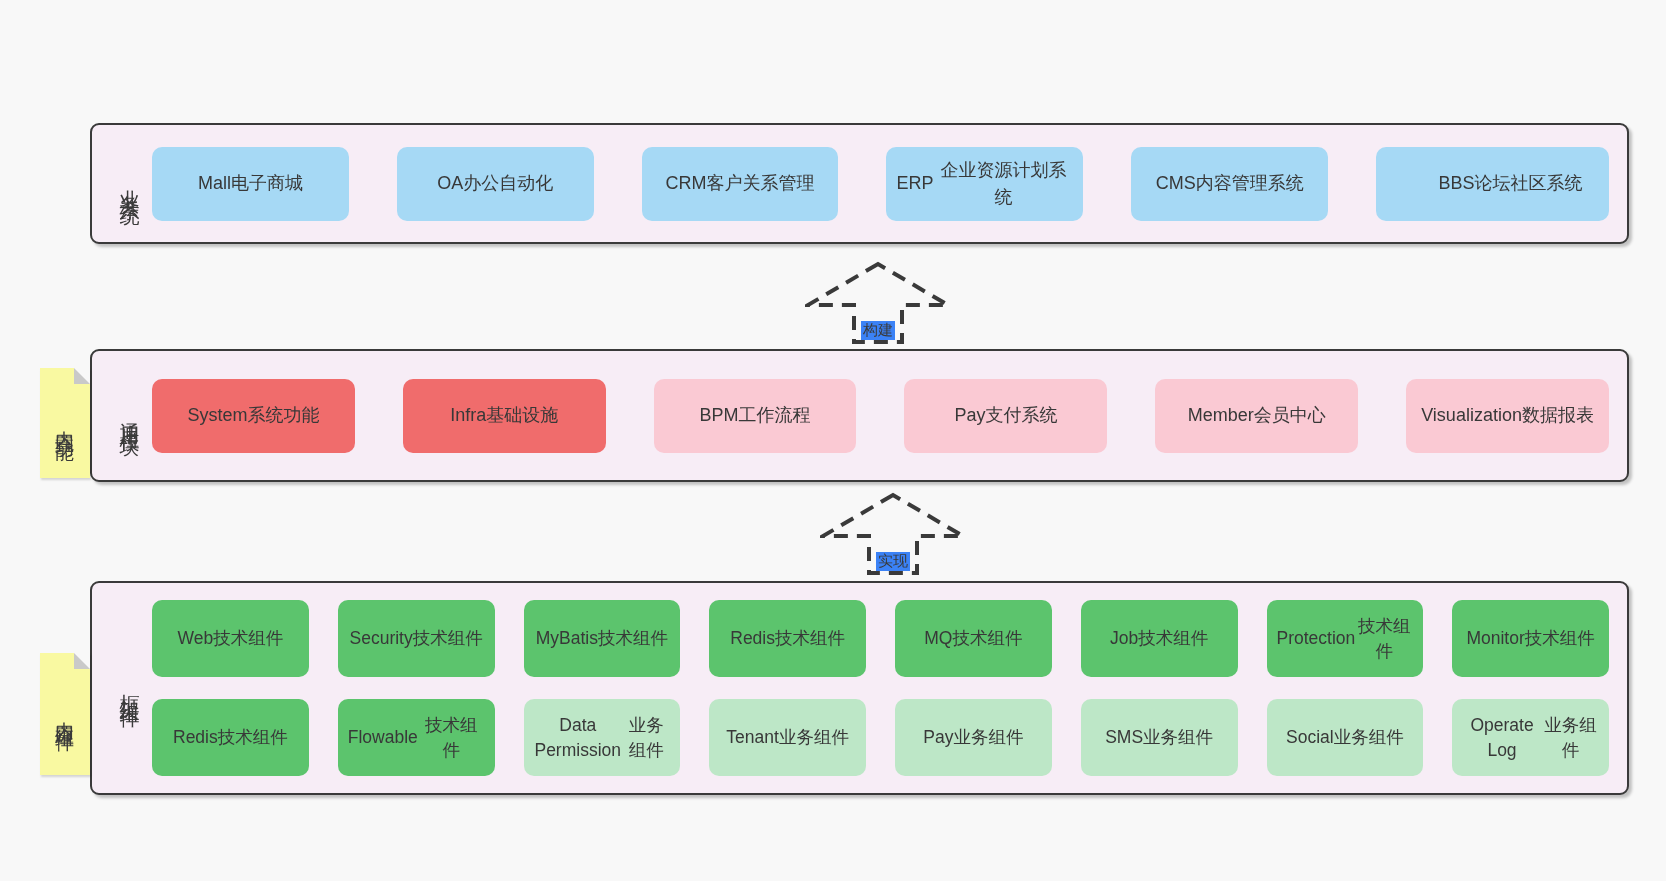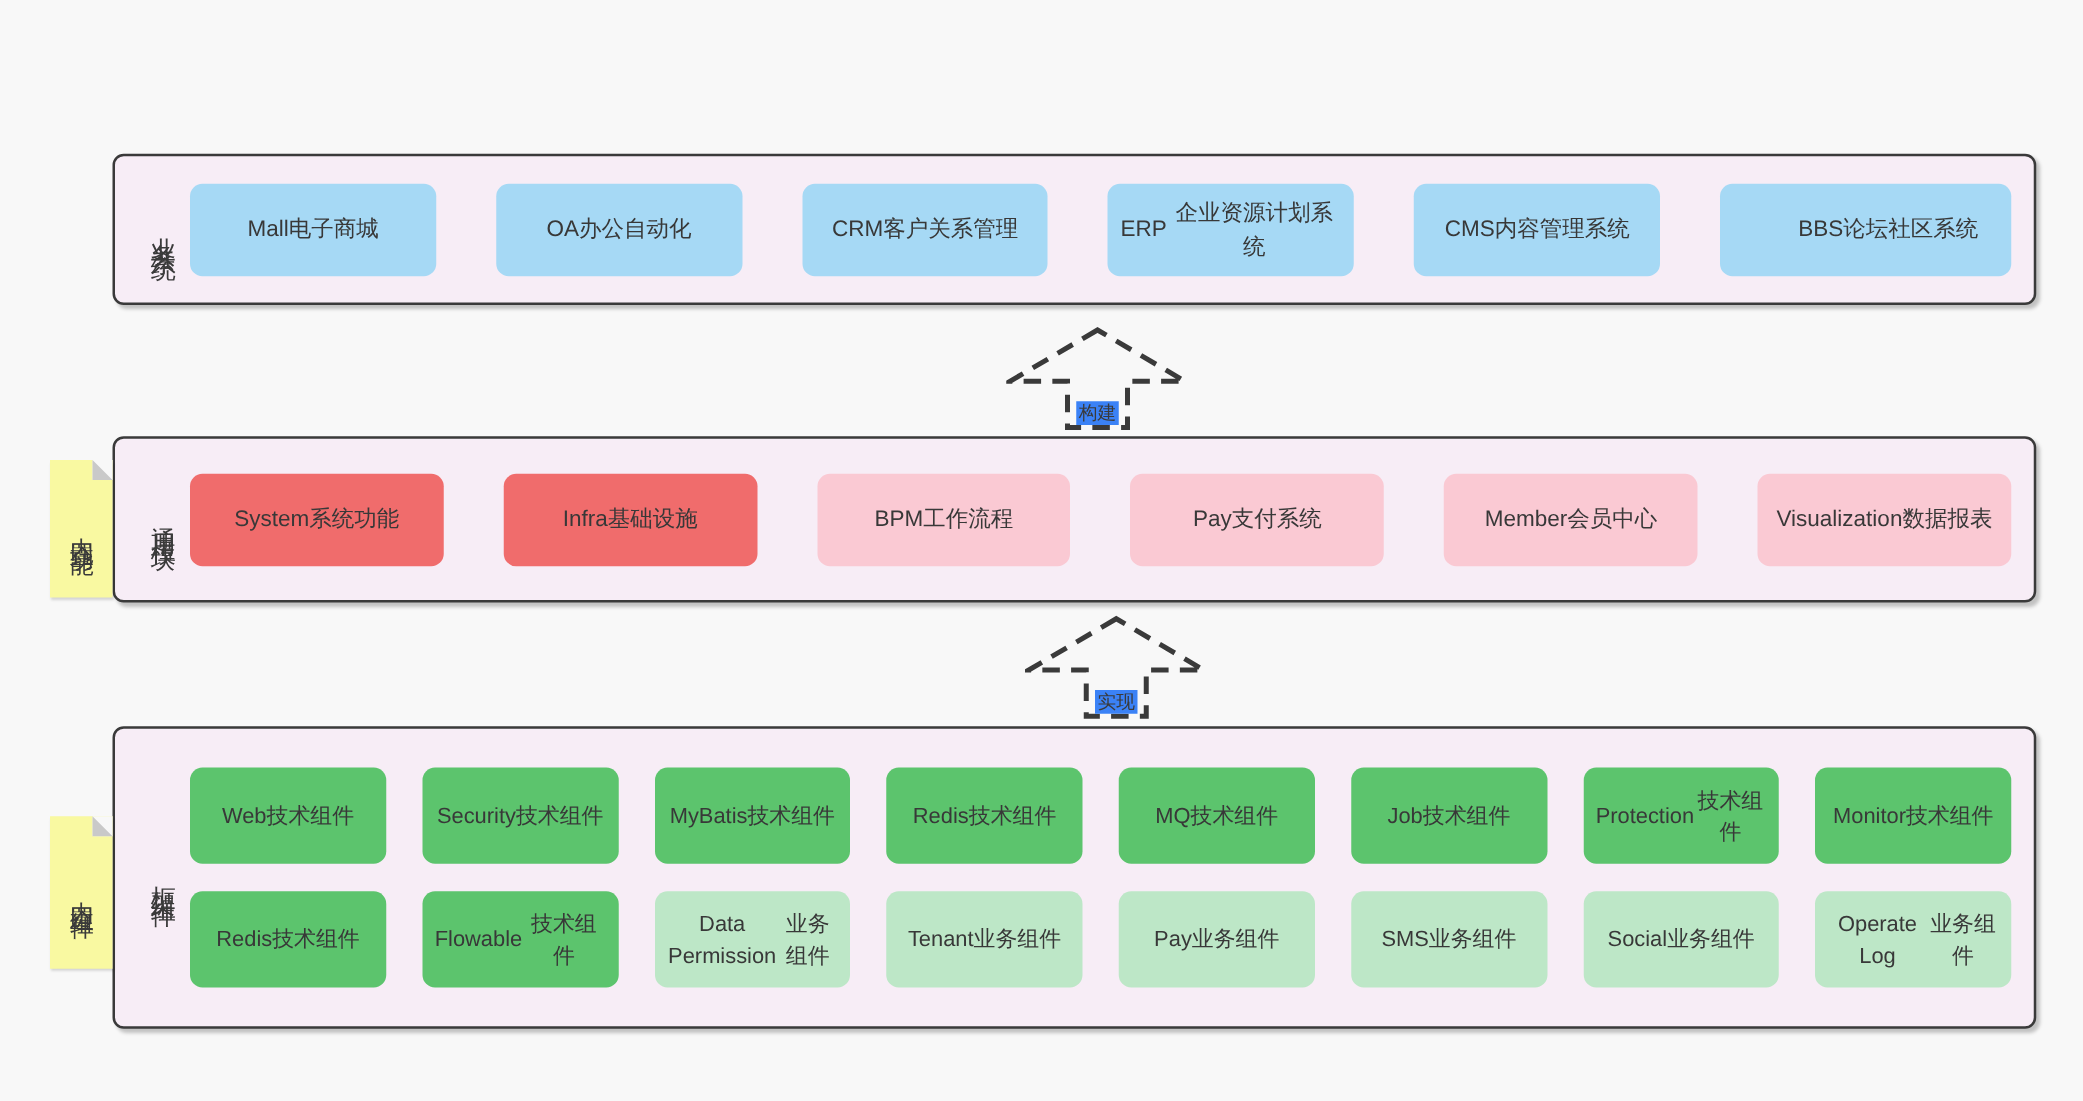--- a/index.html
+++ b/index.html
@@ -10,21 +10,21 @@
     color:#3a3a3a;
   }
   .band{
     position:absolute;left:90px;width:1539px;box-sizing:border-box;
     background:#f7edf6;border:2px solid #3a3a3a;border-radius:9px;
     box-shadow:3px 3px 3px rgba(0,0,0,0.22);
     display:flex;align-items:center;
   }
   #band-0{top:123px;height:121px;}
   #band-1{top:349px;height:133px;}
-  #band-2{top:581px;height:242px;}
+  #band-2{top:581px;height:214px;}
   .band-label{
     writing-mode:vertical-rl;text-orientation:upright;
     font-size:20px;letter-spacing:5px;line-height:1;
     margin-left:14px;width:34px;text-align:center;flex:0 0 auto;
     color:#3a3a3a;
   }
   .row-area{flex:1;display:flex;flex-direction:column;gap:22px;margin:0 18px 0 12px;}
   .row{display:flex;gap:48px;}
   #band-2 .row{gap:29px;}
   .box{

